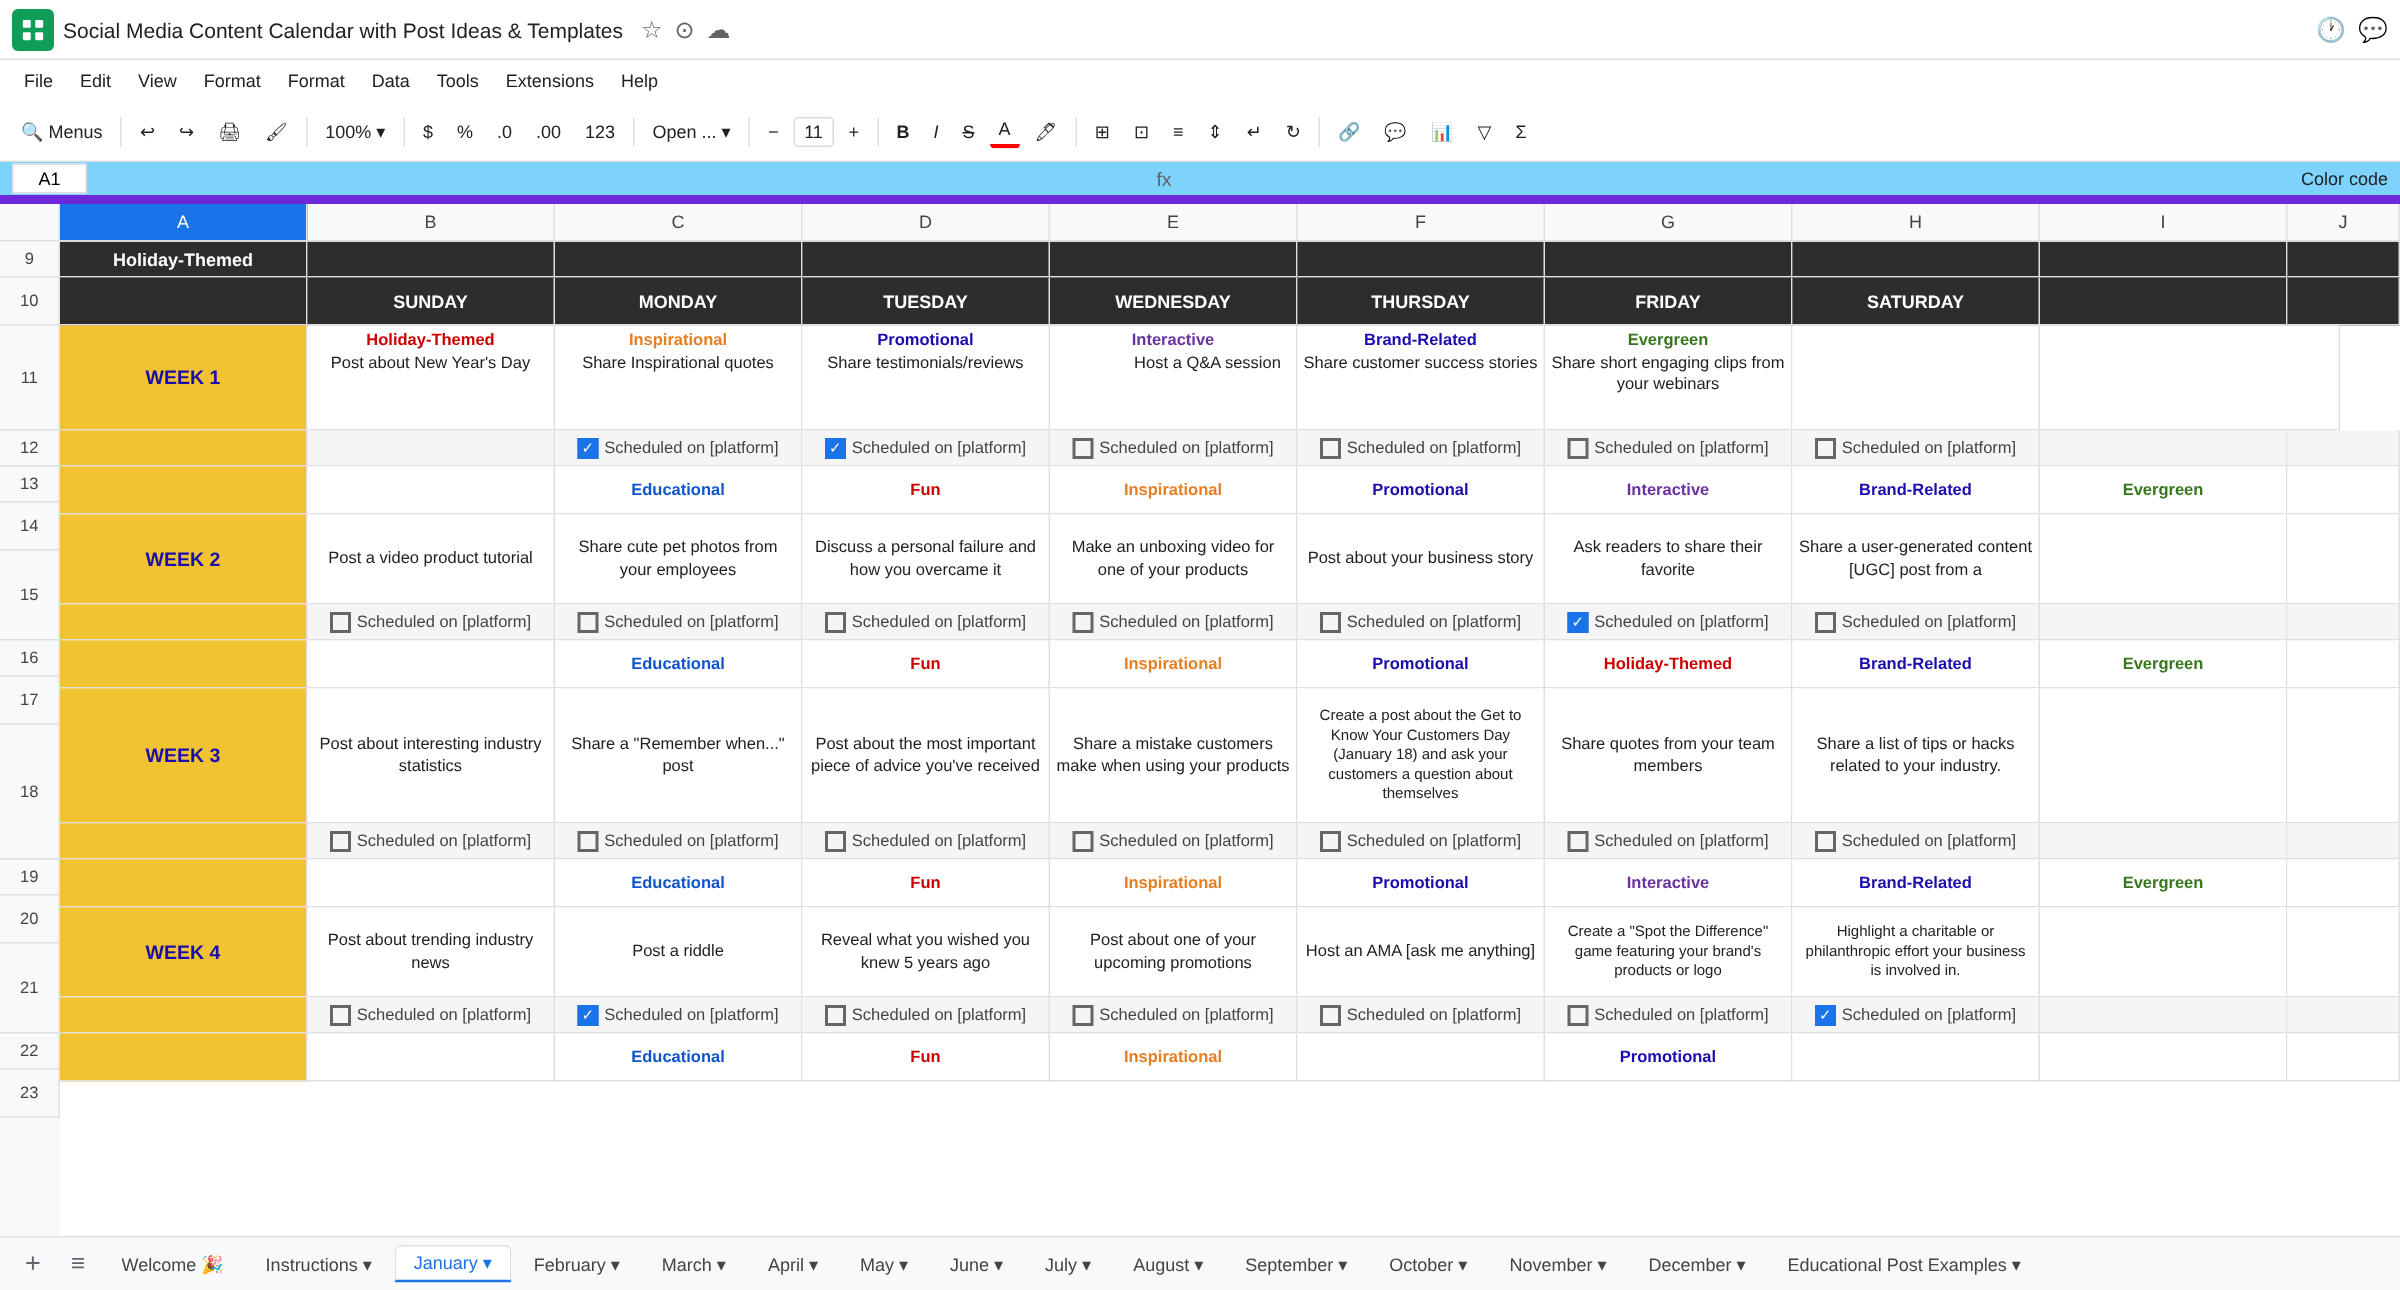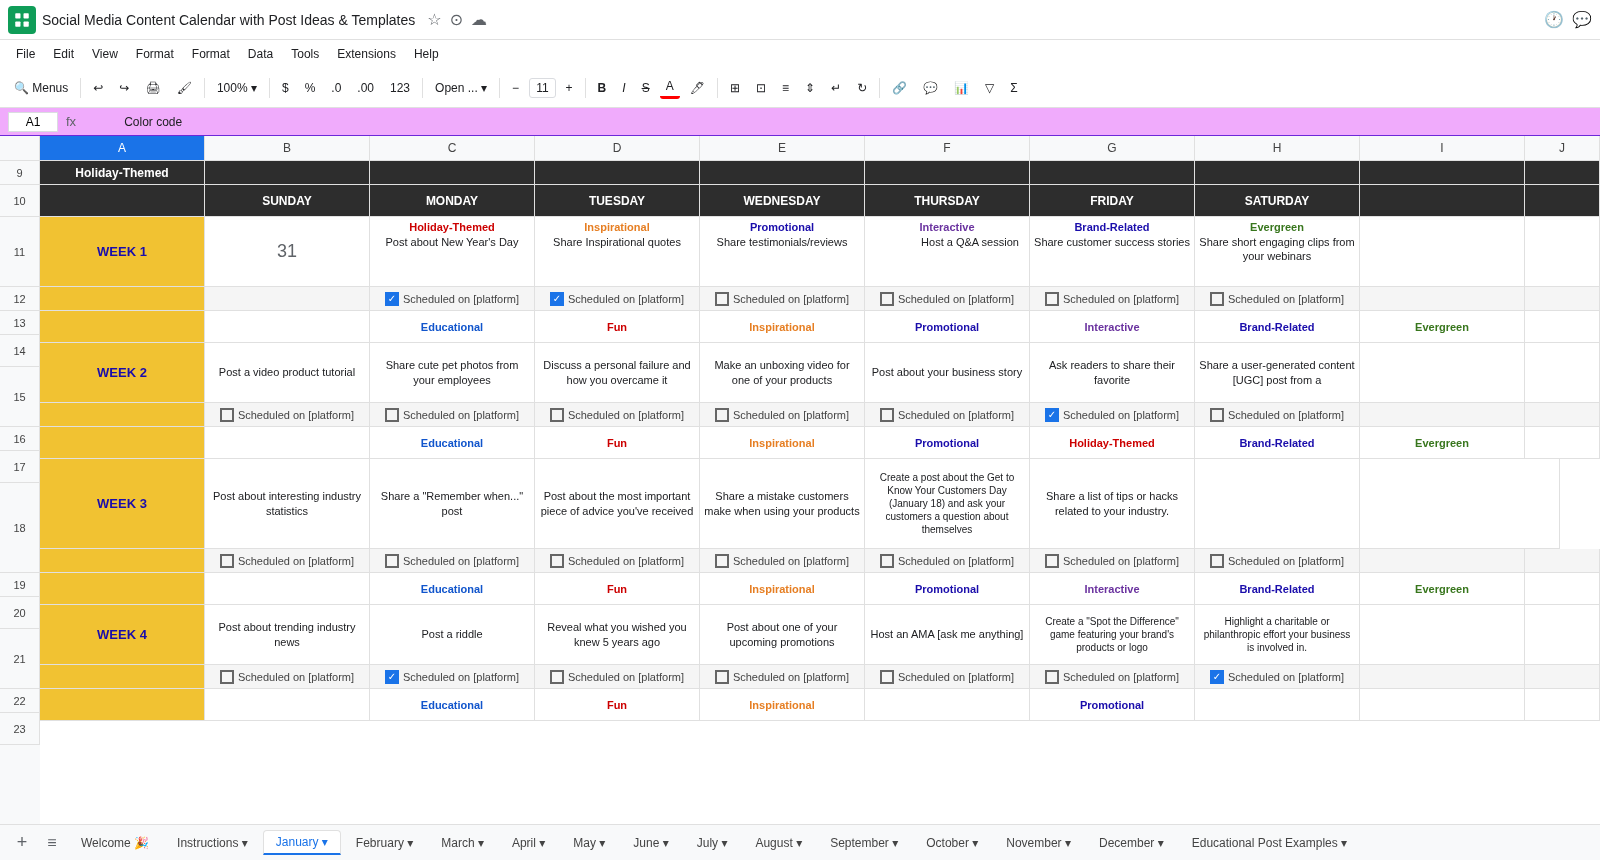--- a/index.html
+++ b/index.html
@@ -18,21 +18,21 @@
 
     
     .toolbar { display: flex; align-items: center; height: 40px; padding: 0 8px; border-bottom: 1px solid #e0e0e0; gap: 4px; background: #fff; }
     .tb-btn { padding: 3px 6px; font-size: 12px; color: #202124; cursor: pointer; border-radius: 3px; border: none; background: transparent; display: flex; align-items: center; gap: 2px; }
     .tb-sep { width: 1px; height: 20px; background: #e0e0e0; margin: 0 2px; }
     .tb-font { border: 1px solid #dadce0; border-radius: 3px; padding: 2px 6px; font-size: 12px; }
     .tb-bold { font-weight: bold; }
     .tb-italic { font-style: italic; }
 
     
-    .formula-bar { display: flex; align-items: center; height: 28px; border-bottom: 1px solid #6d28d9; padding: 0 8px; gap: 8px; background: #f0abfc; }
+    .formula-bar { display: flex; align-items: center; height: 28px; border-bottom: 6px solid #6d28d9; padding: 0 8px; gap: 8px; background: #7dd3fc; justify-content: space-between; }
     .cell-ref { width: 50px; font-size: 12px; border: 1px solid #dadce0; padding: 2px 4px; text-align: center; }
     .fx-icon { color: #5f6368; font-size: 13px; }
     .formula-text { font-size: 12px; color: #202124; margin-left: 40px; }
 
     
     .sheet-container { display: flex; flex-direction: column; height: calc(860px - 136px - 36px); overflow: hidden; }
 
     
     .col-a { width: 165px; min-width: 165px; }
     .col-b { width: 165px; min-width: 165px; }
@@ -227,23 +227,20 @@
         <div class="cell col-e dark-header" style="height:32px; font-weight:bold; font-size:12px;">WEDNESDAY</div>
         <div class="cell col-f dark-header" style="height:32px; font-weight:bold; font-size:12px;">THURSDAY</div>
         <div class="cell col-g dark-header" style="height:32px; font-weight:bold; font-size:12px;">FRIDAY</div>
         <div class="cell col-h dark-header" style="height:32px; font-weight:bold; font-size:12px;">SATURDAY</div>
         <div class="cell col-i dark-header" style="height:32px;"></div>
         <div class="cell dark-header" style="height:32px; width:200px;"></div>
       </div>
 
       <div class="grid-row" style="height:70px;">
         <div class="cell col-a week-label" style="height:70px; font-size:13px;">WEEK 1</div>
-        <div class="cell col-b white-bg" style="height:70px; align-items:center; justify-content:center;">
-          <span style="font-size:18px; color:#5f6368;">31</span>
-        </div>
         <div class="cell col-c white-bg" style="height:70px; flex-direction:column; justify-content:flex-start; padding:4px;">
           <span class="cat-holiday">Holiday-Themed</span>
           <span class="content-text" style="margin-top:2px;">Post about New Year's Day</span>
         </div>
         <div class="cell col-d white-bg" style="height:70px; flex-direction:column; justify-content:flex-start; padding:4px;">
           <span class="cat-inspirational">Inspirational</span>
           <span class="content-text" style="margin-top:2px;">Share Inspirational quotes</span>
         </div>
         <div class="cell col-e white-bg" style="height:70px; flex-direction:column; justify-content:flex-start; padding:4px;">
           <span class="cat-promotional">Promotional</span>
@@ -446,20 +443,23 @@
           <span class="content-text">Share a "Remember when..." post</span>
         </div>
         <div class="cell col-d white-bg" style="height:90px;">
           <span class="content-text">Post about the most important piece of advice you've received</span>
         </div>
         <div class="cell col-e white-bg" style="height:90px;">
           <span class="content-text">Share a mistake customers make when using your products</span>
         </div>
         <div class="cell col-f white-bg" style="height:90px;">
           <span class="content-text" style="font-size:10px;">Create a post about the Get to Know Your Customers Day (January 18) and ask your customers a question about themselves</span>
+        </div>
+        <div class="cell col-g white-bg" style="height:90px;">
+          <span class="content-text">Share quotes from your team members</span>
         </div>
         <div class="cell col-h white-bg" style="height:90px;">
           <span class="content-text">Share a list of tips or hacks related to your industry.</span>
         </div>
         <div class="cell col-i white-bg" style="height:90px;"></div>
         <div class="cell white-bg" style="height:90px; width:200px;"></div>
       </div>
 
       <div class="grid-row" style="height:24px;">
         <div class="cell col-a yellow-label" style="height:24px;"></div>

